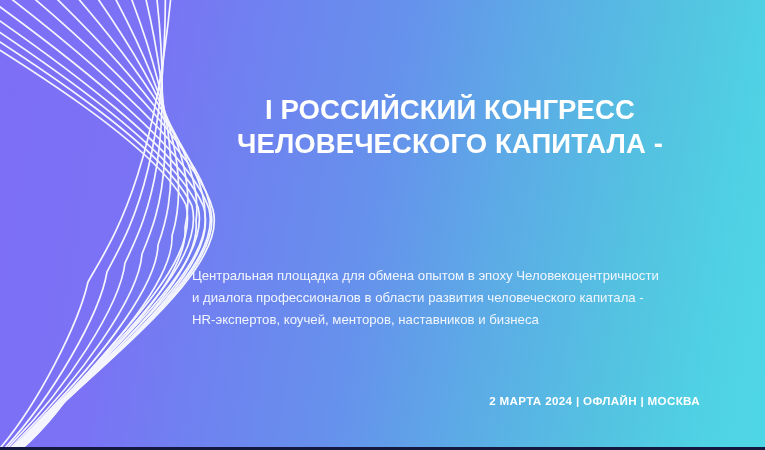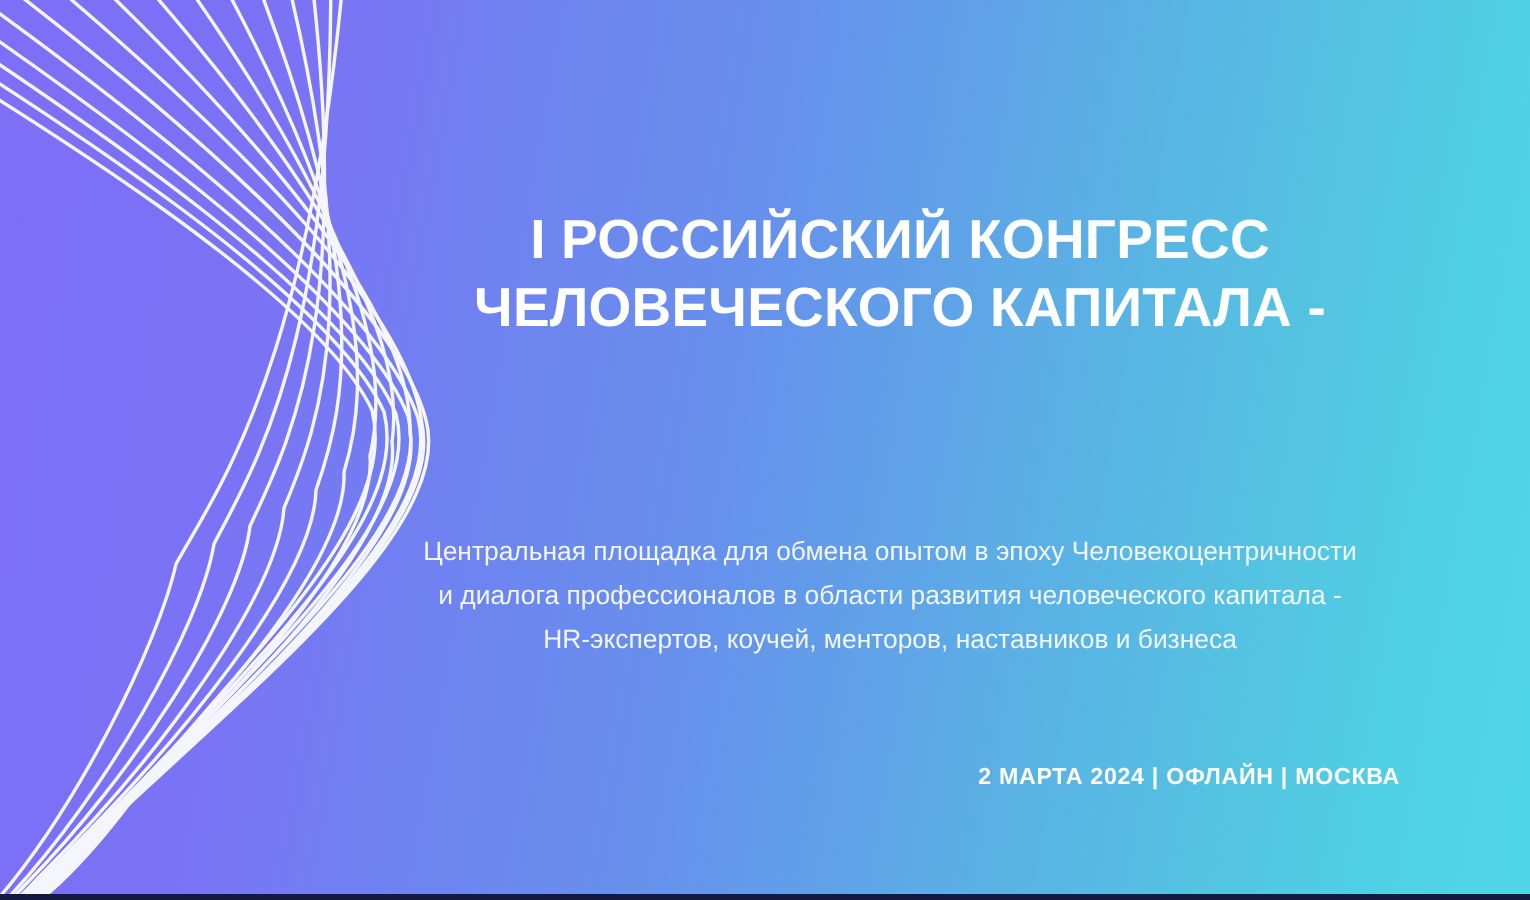--- a/index.html
+++ b/index.html
@@ -34,34 +34,32 @@
   }
   #title-block{
     position:absolute;left:205px;top:93px;width:490px;
     text-align:center;
     color:#ffffff;
     font-weight:bold;
     font-size:27.5px;
     line-height:33.5px;
     letter-spacing:0.1px;
     text-transform:uppercase;
-    margin-top:10px;
   }
   #title-block .tline{display:block;white-space:nowrap;}
   #subtitle-block{
-    position:absolute;left:180px;top:265px;width:530px;
-    text-align:center;
+    position:absolute;left:192px;top:265px;width:530px;
     color:#f2f6ff;
     font-size:13.2px;
     line-height:22px;
     font-weight:normal;
   }
   #subtitle-block .sline{display:block;}
   #meta-line{
-    position:absolute;left:380px;top:382px;width:320px;
+    position:absolute;left:380px;top:394px;width:320px;
     text-align:right;
     padding-right:65px;
     color:#ffffff;
     font-size:11.6px;
     font-weight:bold;
     letter-spacing:0.35px;
     white-space:nowrap;
   }
 </style>
 </head>

